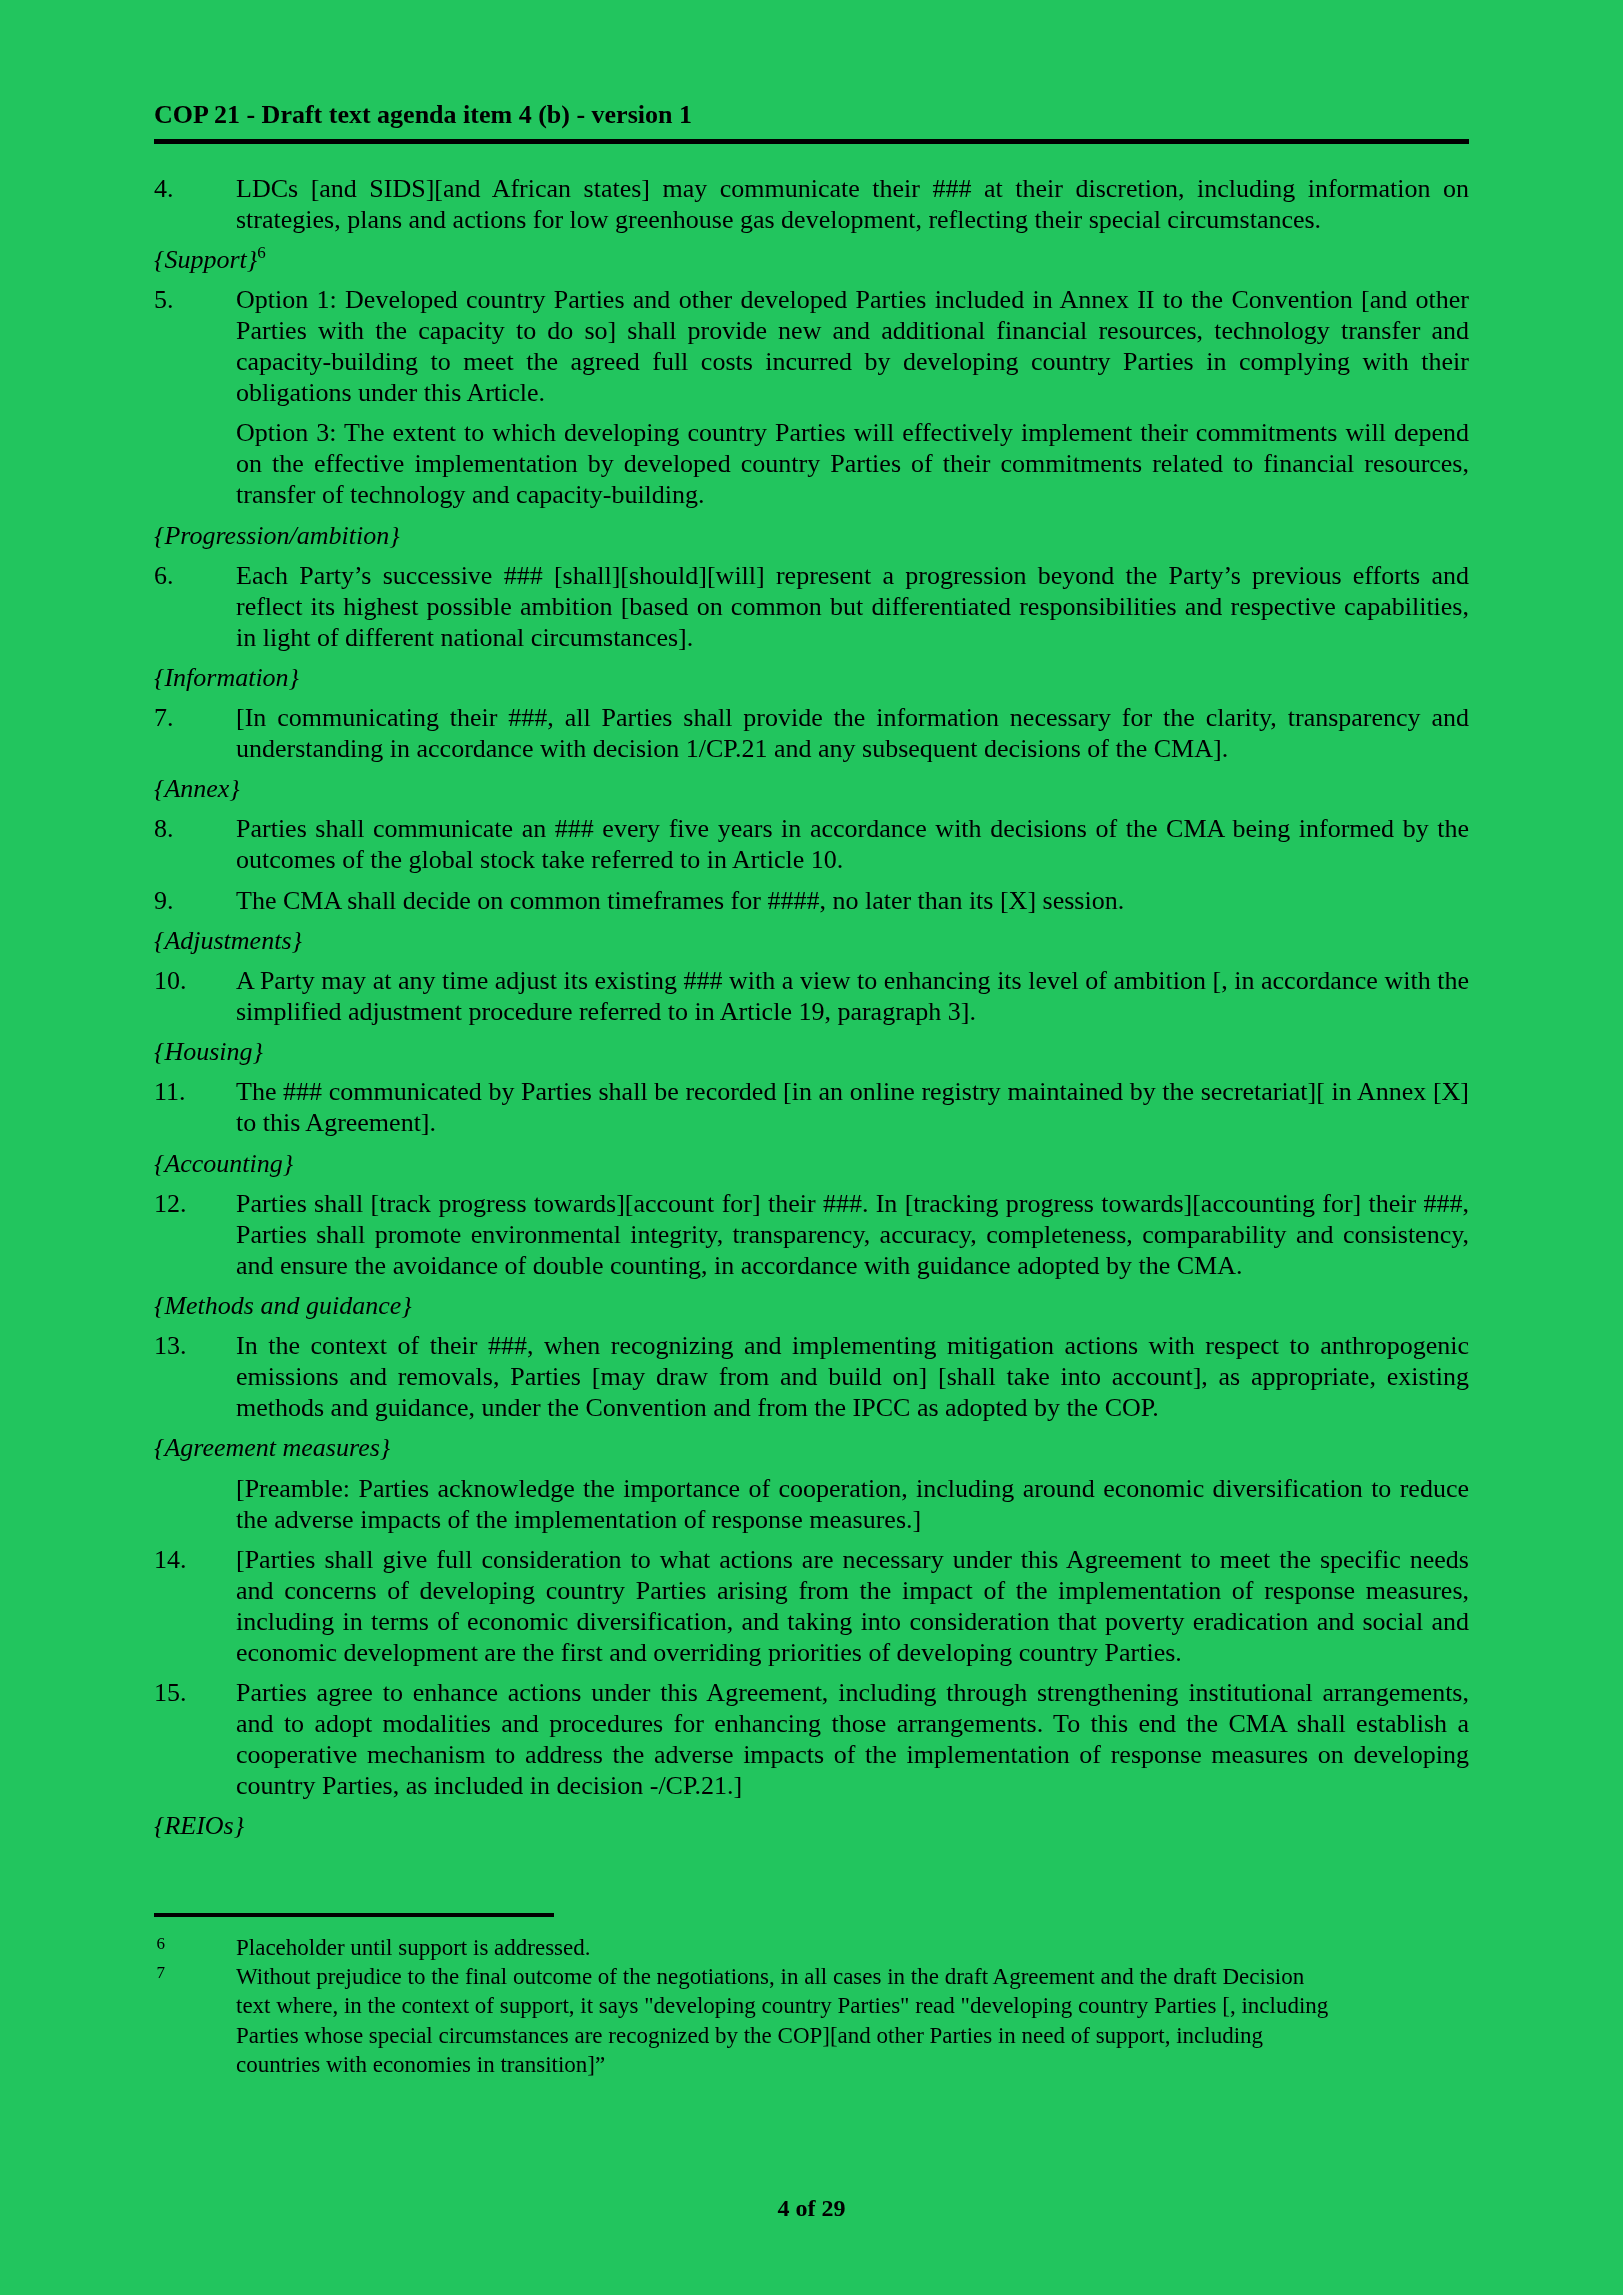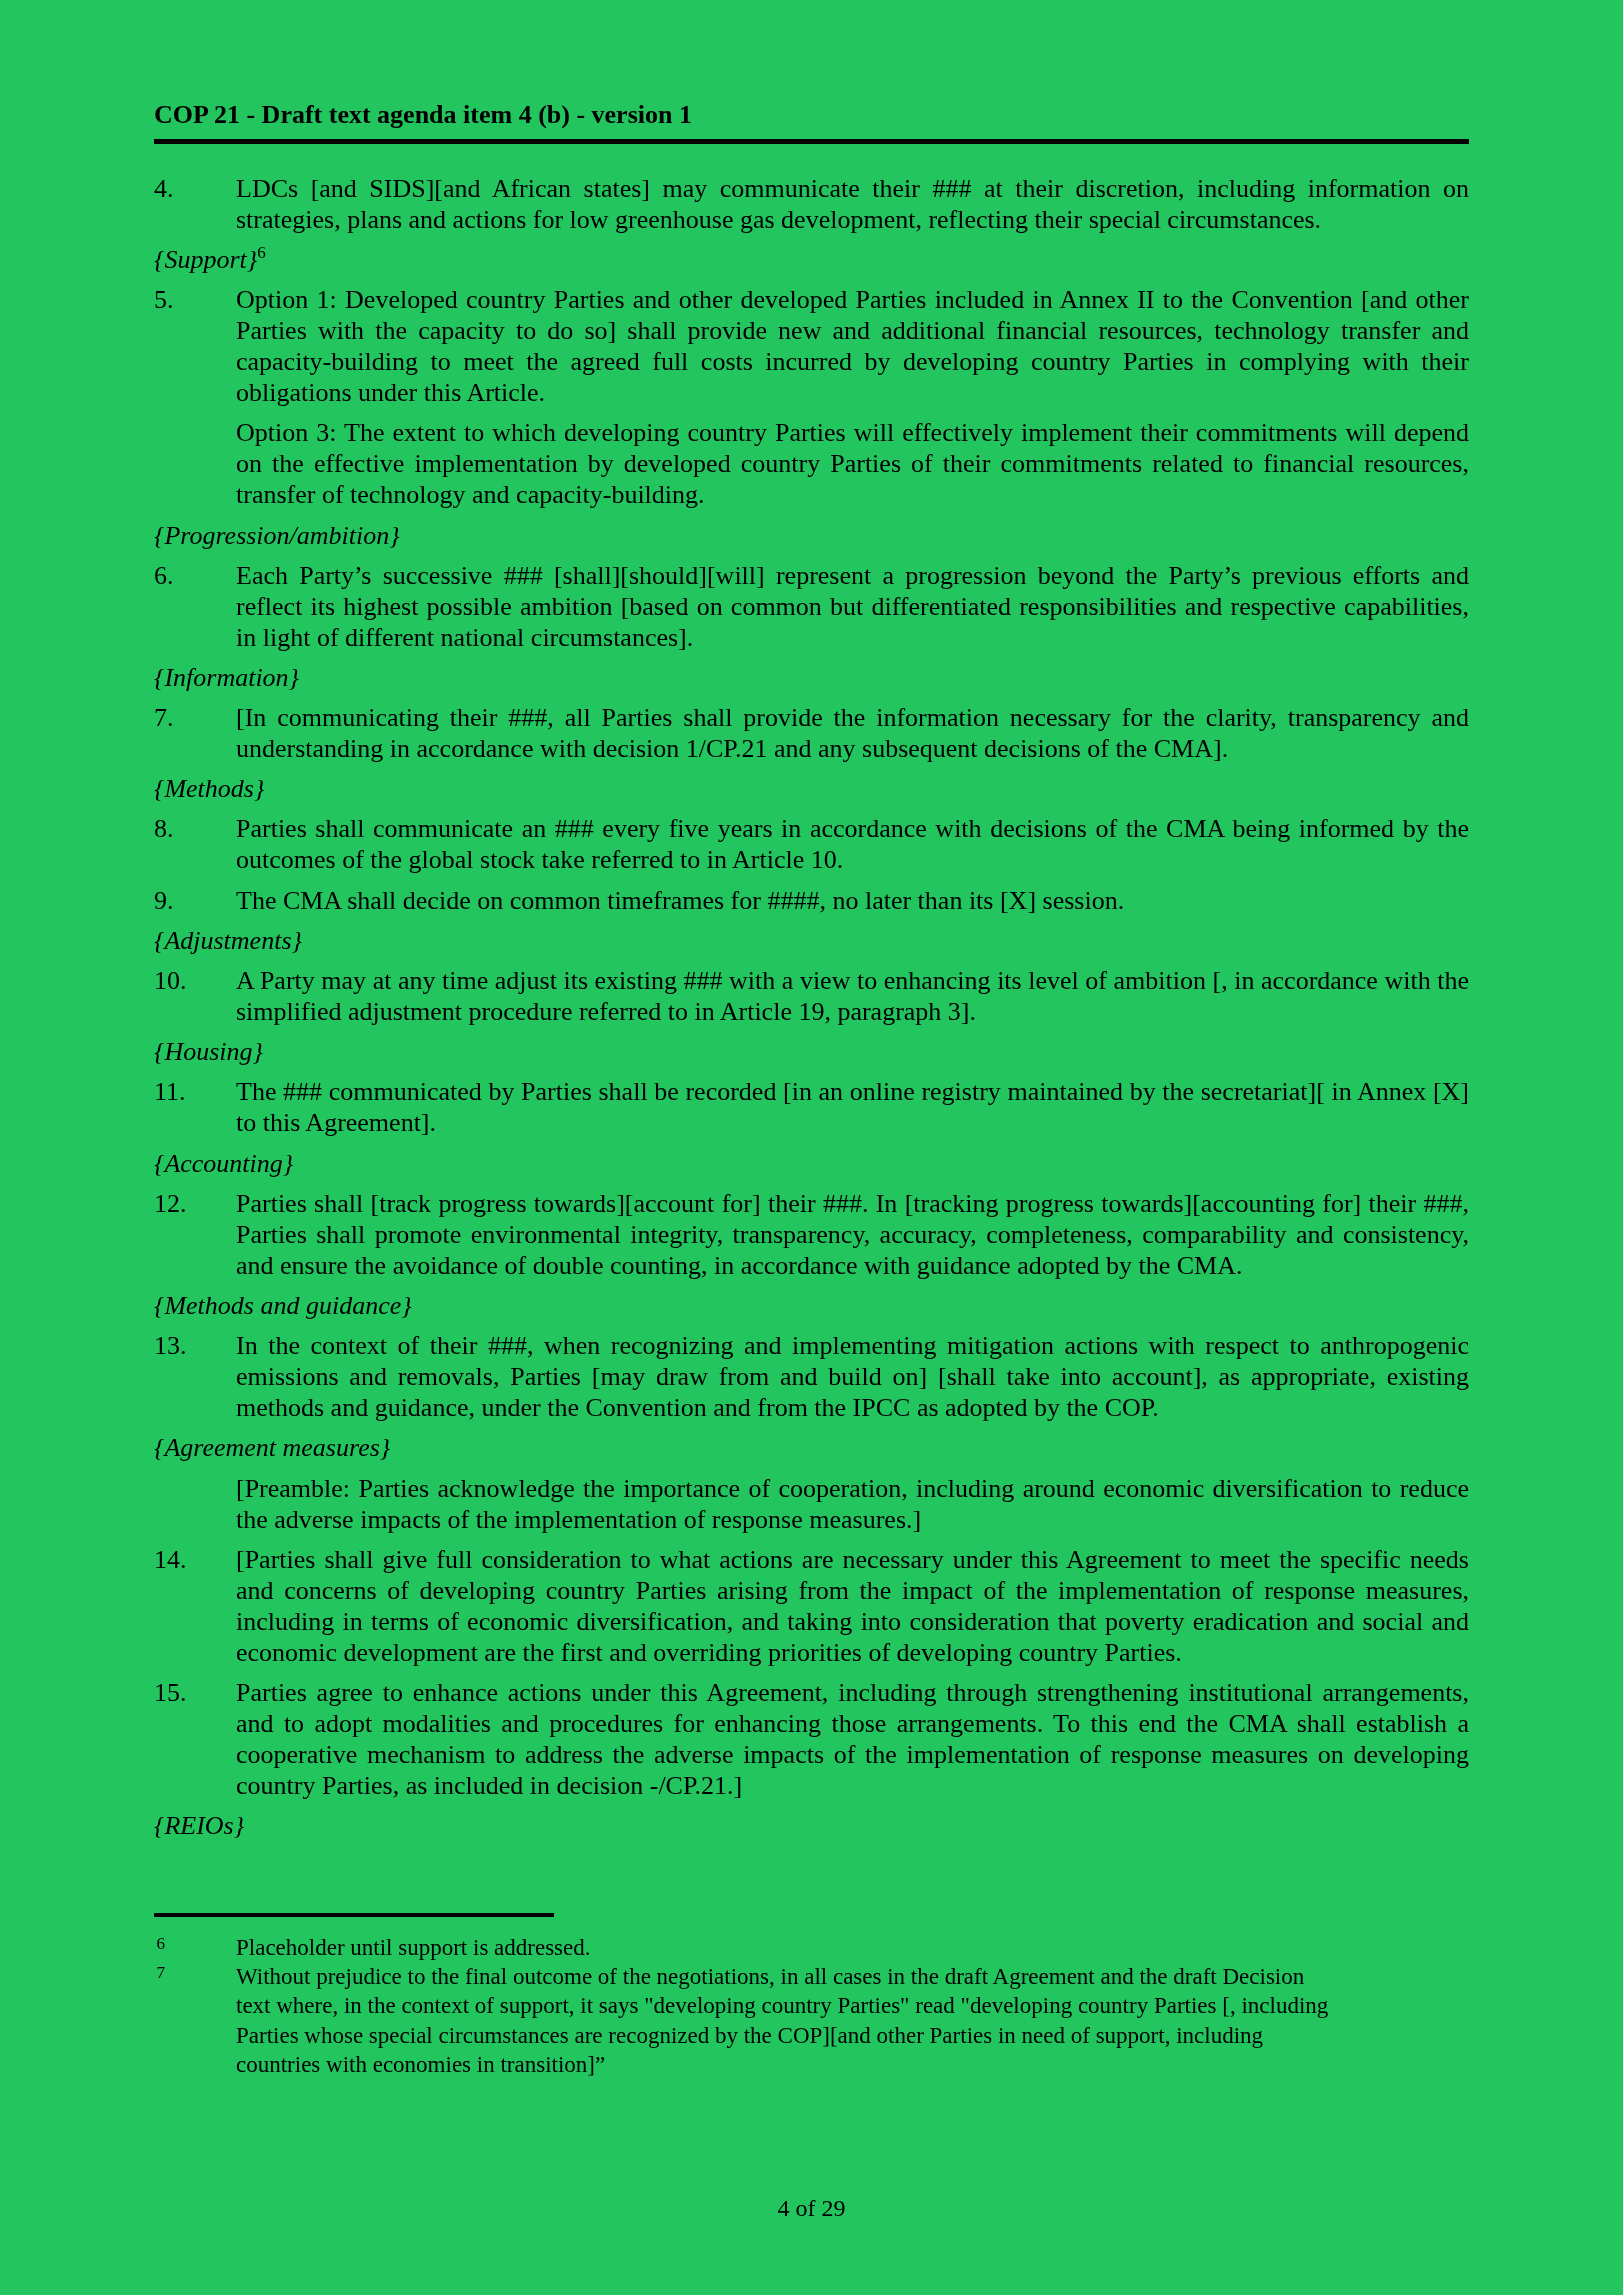--- a/index.html
+++ b/index.html
@@ -15,21 +15,21 @@
   .para.first { margin-top:29px; }
   .option { margin-top:9.2px; }
   .optlabel { font-weight:normal; }
   .section { margin-top:9.2px; font-style:italic; }
   .section sup, .para sup { font-style:normal; font-size:17px; line-height:0; vertical-align:super; }
   .preamble { margin-left:82px; margin-top:9.2px; text-align:justify; }
   .fnrule { width:400px; height:3.9px; background:#000; margin-top:72px; }
   .footnote { position:relative; padding-left:82px; font-size:23px; line-height:29.4px; max-width:1181px; box-sizing:border-box; }
   .footnote .fnnum { position:absolute; left:2.6px; top:-3.9px; font-size:17px; }
   .fn-first { margin-top:15.7px; }
-  .footer { position:absolute; top:2193px; left:0; width:1623px; text-align:center; font-weight:normal; font-size:24px; }
+  .footer { position:absolute; top:2193px; left:0; width:1623px; text-align:center; font-weight:bold; font-size:24px; }
 </style>
 </head>
 <body>
 
 <div class="page">
 
   <div class="header">COP 21 - Draft text agenda item 4 (b) - version 1</div>
   <div class="rule"></div>
 
   <div class="para first">
@@ -54,21 +54,21 @@
   <div class="para">
     <span class="num">6.</span><span>Each Party’s successive ### [shall][should][will] represent a progression beyond the Party’s previous efforts and reflect its highest possible ambition [based on common but differentiated responsibilities and respective capabilities, in light of different national circumstances].</span>
   </div>
 
   <div class="section">{Information}</div>
 
   <div class="para">
     <span class="num">7.</span><span>[In communicating their ###, all Parties shall provide the information necessary for the clarity, transparency and understanding in accordance with decision 1/CP.21 and any subsequent decisions of the CMA].</span>
   </div>
 
-  <div class="section">{Methods}</div>
+  <div class="section">{Annex}</div>
 
   <div class="para">
     <span class="num">8.</span><span>Parties shall communicate an ### every five years in accordance with decisions of the CMA being informed by the outcomes of the global stock take referred to in Article 10.</span>
   </div>
 
   <div class="para">
     <span class="num">9.</span><span>The CMA shall decide on common timeframes for ####, no later than its [X] session.</span>
   </div>
 
   <div class="section">{Adjustments}</div>

